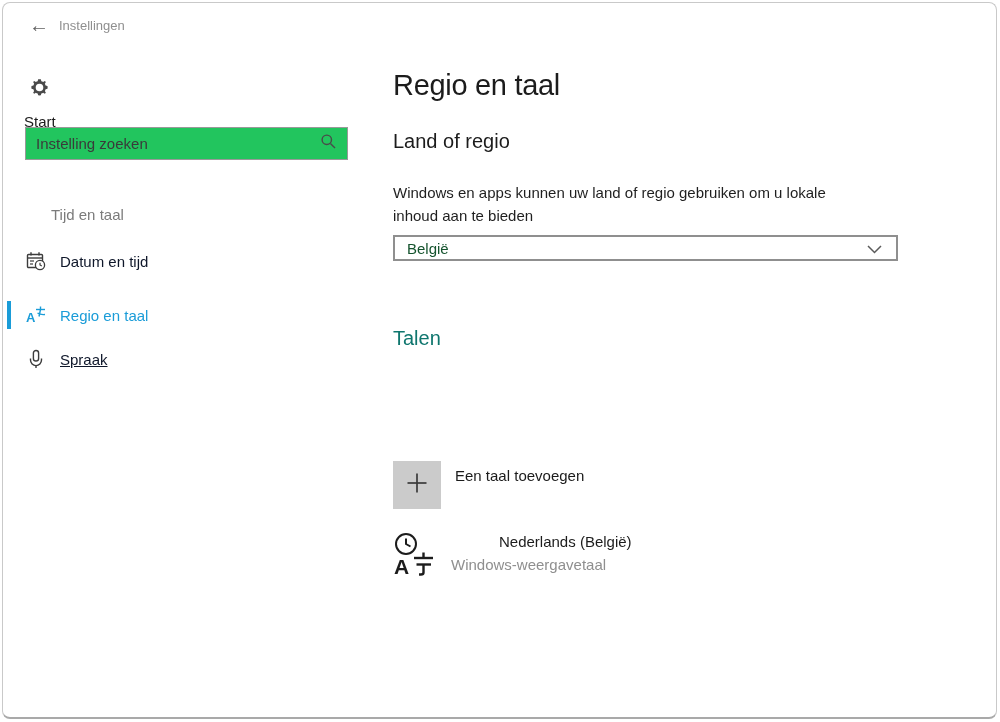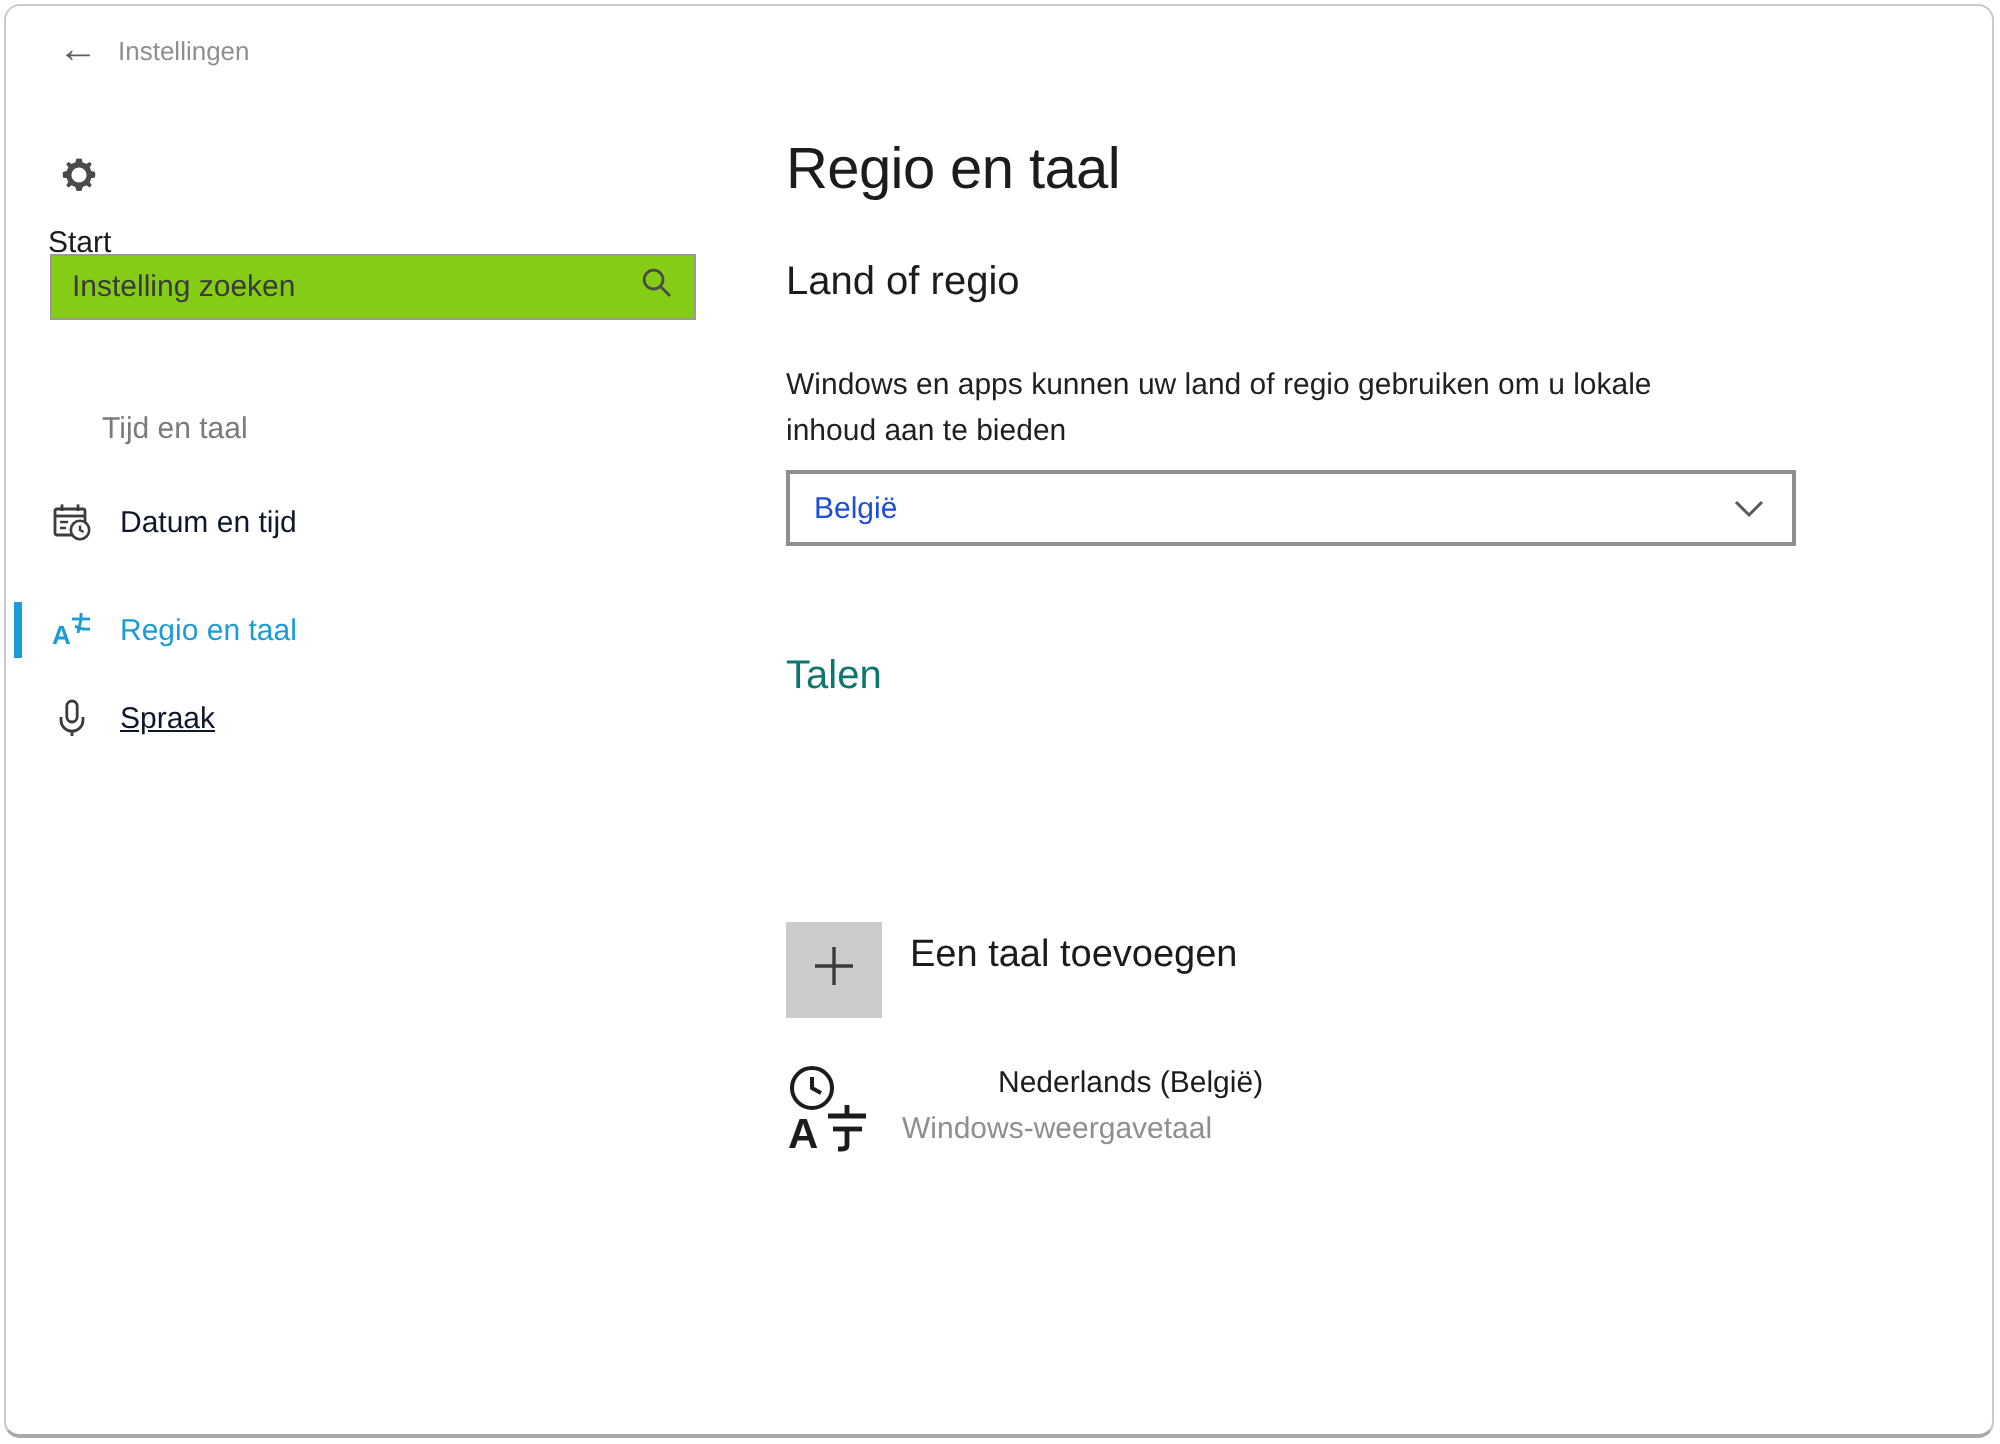--- a/index.html
+++ b/index.html
@@ -19,21 +19,21 @@
     position:absolute; left:56px; top:15px; font-size:13px; color:#8f8f8f;
   }
   
   .start-row {
     position:absolute; left:21px; top:75px; display:flex; align-items:center; gap:16px;flex-direction:column;
   }
   .start-row .glabel { font-size:15px; color:#1b1b1b; }
   .gear-icon svg { display:block; }
   .search-box {
     position:absolute; left:22px; top:124px; width:323px; height:33px;
-    border:1px solid #999; background:#84cc16; display:flex; align-items:center; padding:0 10px;
+    border:1px solid #999; background:#22c55e; display:flex; align-items:center; padding:0 10px;
   }
   .search-box input {
     flex:1; border:none; outline:none; font-size:15px; color:#3a3a3a;
     font-family:"Liberation Sans", sans-serif; background:transparent;
   }
   .search-box input::placeholder { color:#3a3a3a; opacity:1; }
   .nav-header {
     position:absolute; left:20px; top:203px; font-size:15px; color:#7b7b7b;margin-left:28px;
   }
   .nav-item {
@@ -53,36 +53,36 @@
   .main-title {
     position:absolute; left:390px; top:66px; font-size:29px; font-weight:400; color:#1c1c1c;
     letter-spacing:-0.3px;
   }
   .h-country { position:absolute; left:390px; top:127px; font-size:20px; font-weight:400; color:#1c1c1c; }
   .p-country {
     position:absolute; left:390px; top:178px; width:510px;
     font-size:15px; line-height:23px; color:#1f1f1f; white-space:pre-line;
   }
   .dropdown {
-    position:absolute; left:390px; top:232px; width:505px; height:38px;
+    position:absolute; left:390px; top:232px; width:505px; height:26px;
     border:2px solid #8f8f8f; background:#fff;
     display:flex; align-items:center; justify-content:space-between; padding:0 14px 0 12px;
-    font-size:15px; color:#1d4ed8; cursor:default;
+    font-size:15px; color:#14532d; cursor:default;
   }
   .h-talen { position:absolute; left:390px; top:324px; font-size:20px; font-weight:400; color:#0f766e; }
   .p-talen {
     position:absolute; left:390px; top:375px; width:515px;
     font-size:15px; line-height:23px; color:#1f1f1f; white-space:pre-line;
   }
   .add-row { position:absolute; left:390px; top:458px; width:400px; height:48px; cursor:default; }
   .add-btn {
     position:absolute; left:0; top:0; width:48px; height:48px; background:#cbcbcb;
     display:flex; align-items:center; justify-content:center;
   }
-  .add-label { position:absolute; left:62px; top:6px; font-size:19px; color:#1b1b1b; }
+  .add-label { position:absolute; left:62px; top:6px; font-size:15px; color:#1b1b1b; }
   .lang-item { position:absolute; left:388px; top:526px; width:400px; height:52px; cursor:default; }
   .lang-icon { position:absolute; left:2px; top:2px; }
   .lang-name   { position:absolute; left:64px; top:4px;  font-size:15px; color:#1c1c1c;margin-left:44px; }
   .lang-status { position:absolute; left:60px; top:27px; font-size:15px; color:#8f8f8f; }
 </style>
 </head>
 <body>
 
 <div class="window">
 

